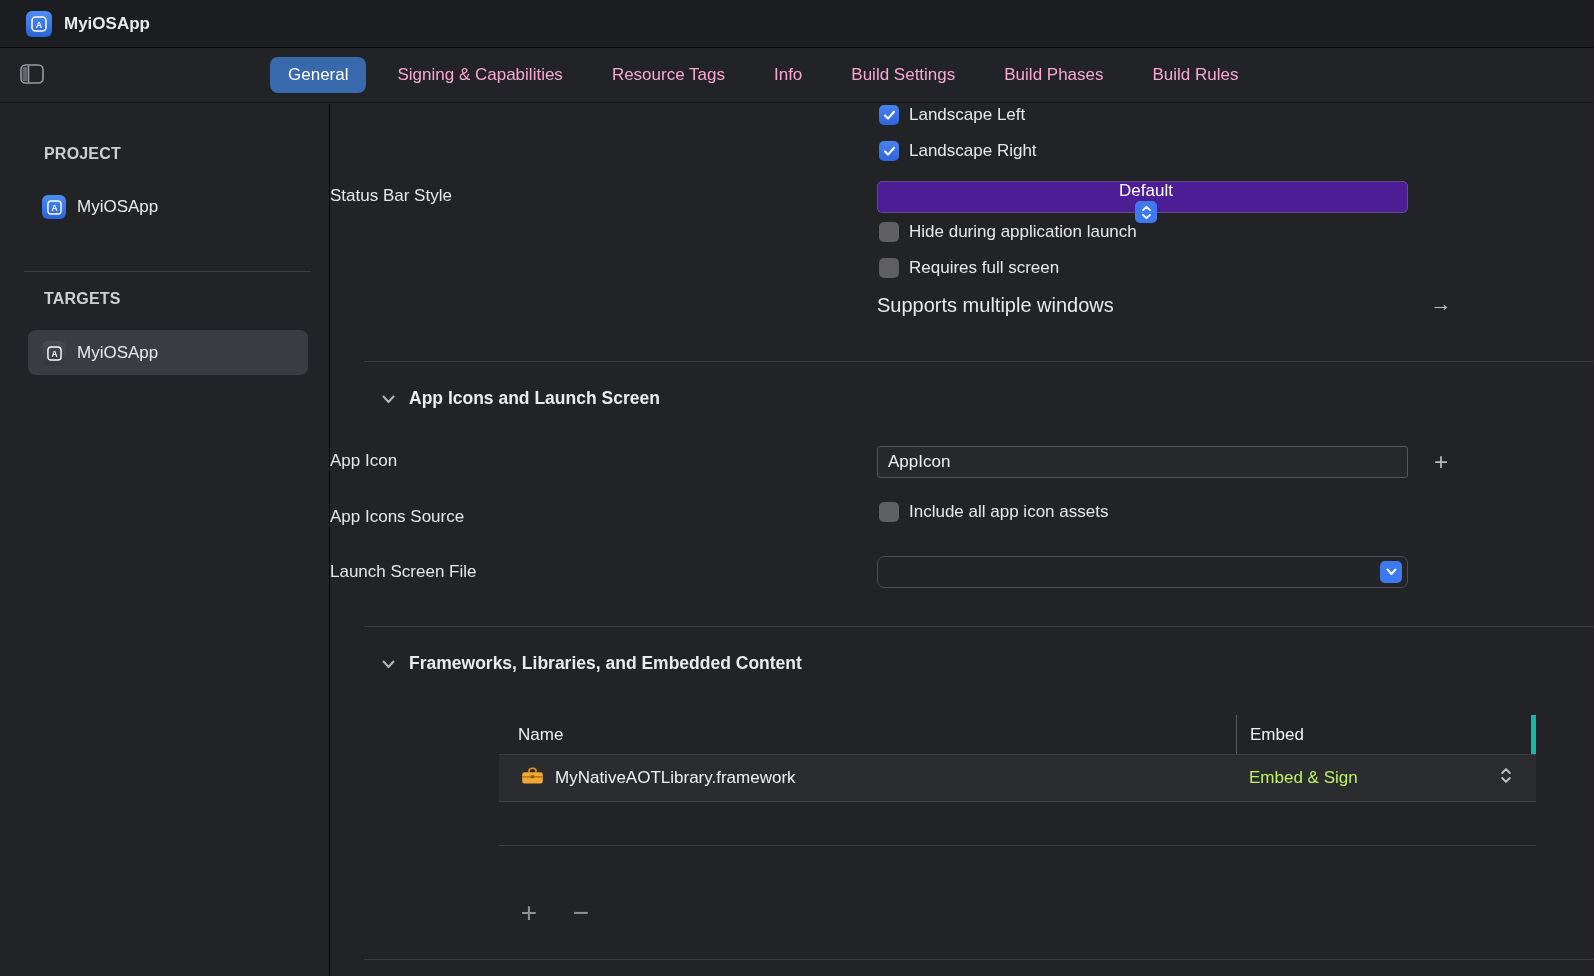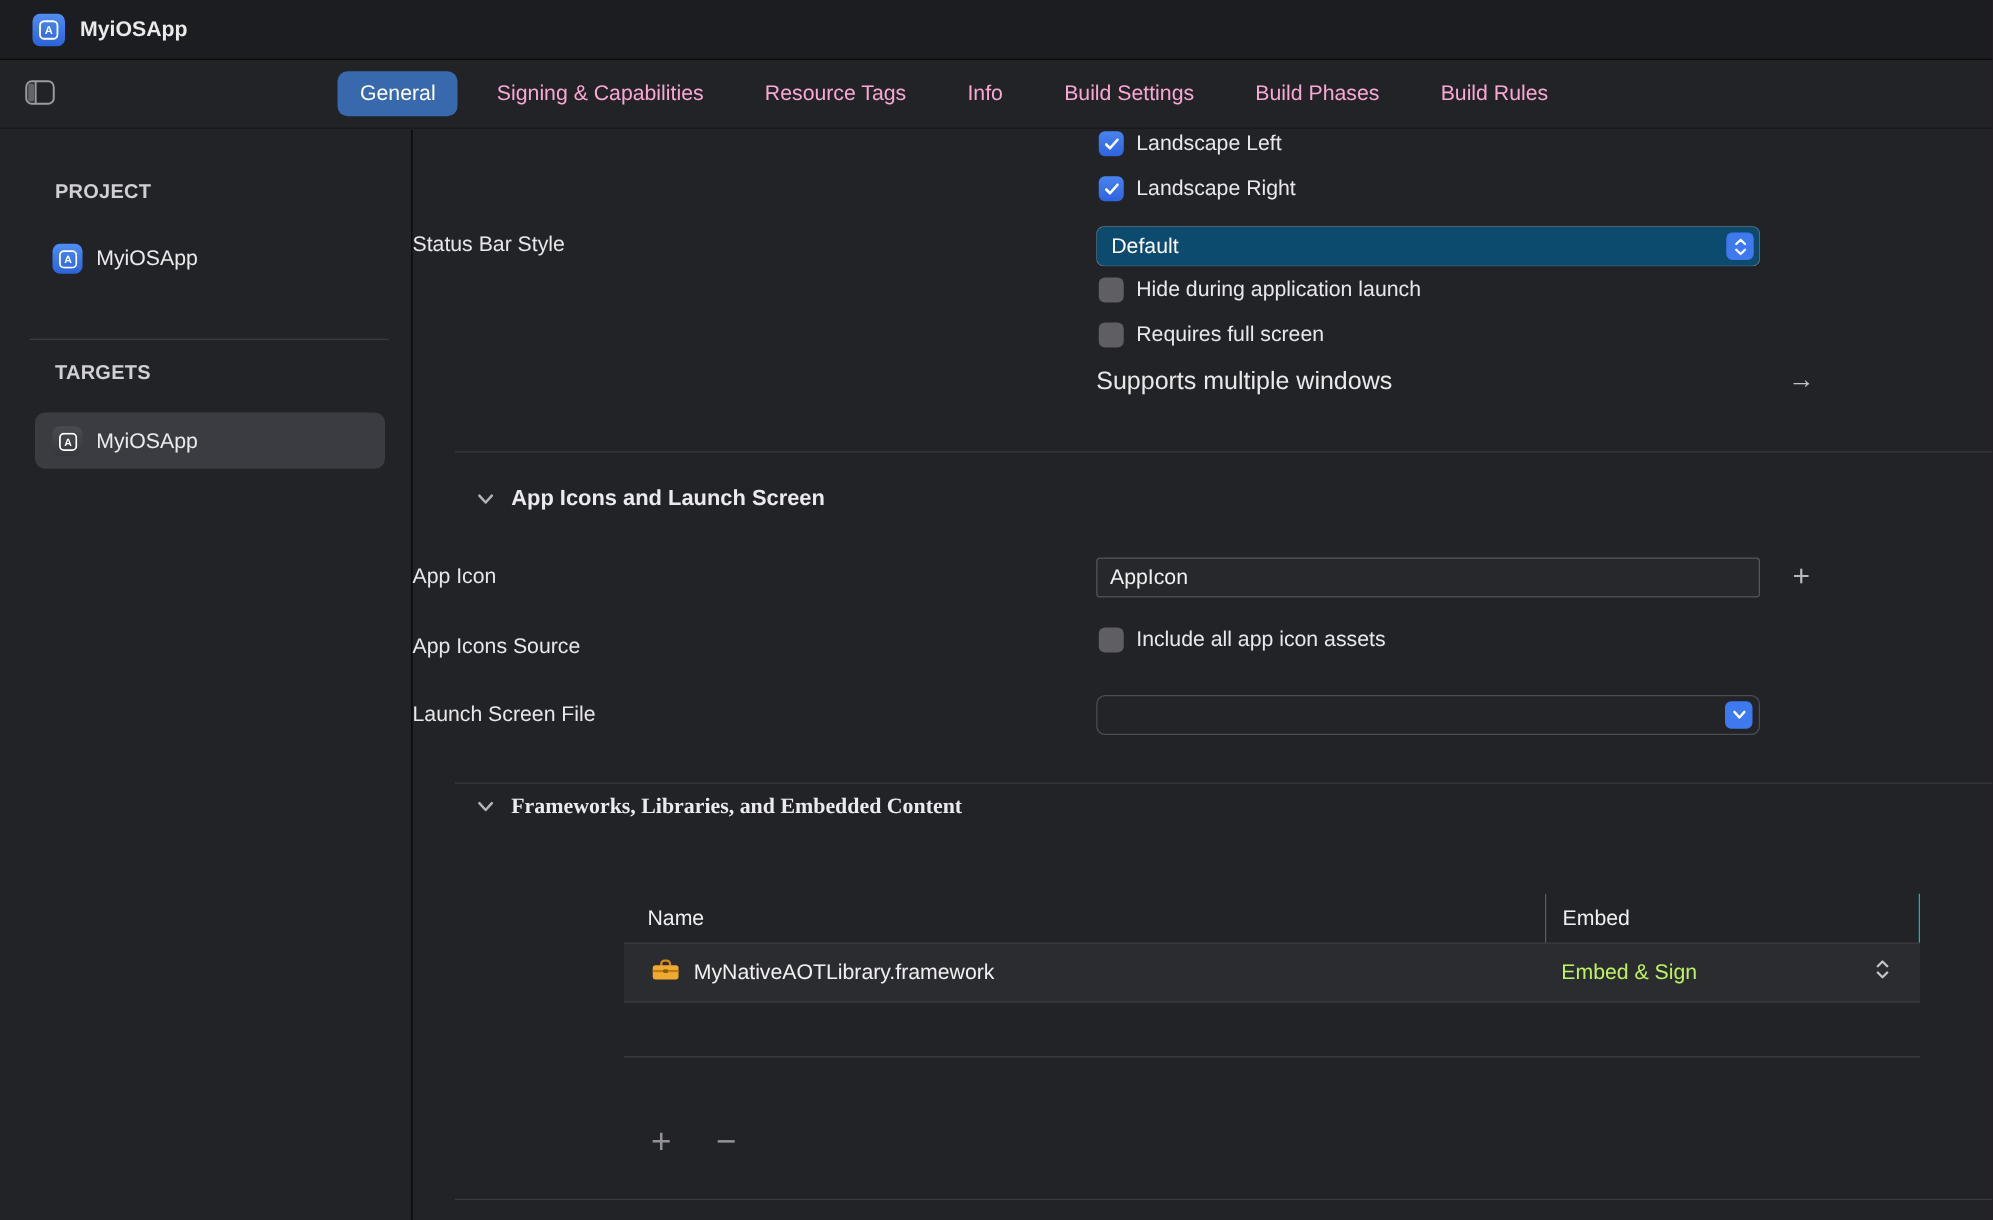--- a/index.html
+++ b/index.html
@@ -68,23 +68,24 @@
   .checkbox.checked { background:linear-gradient(180deg,#4a82ef,#2f64dd); }
   .checkbox.unchecked { background:#5e5e63; }
 
   .form-label {
     position:absolute; left:0; width:531px; 
     font-size:17px; color:#e7e7ea;
   }
 
   .popup {
     position:absolute; left:547px; top:77px; width:531px; height:32px;
-    background:#0c4a6e; border-radius:6px; display:flex; align-items:center;
+    background:#4c1d95; border-radius:6px; display:flex; align-items:center;
     justify-content:space-between; padding:0 5px 0 12px; font-size:17px; color:#ffffff;
     box-shadow:inset 0 0 0 0.5px #7c7c80;
+    flex-direction:column;
   }
   .blue-btn {
     width:22px; height:22px; border-radius:5px; background:#3f79ef;
     display:flex; align-items:center; justify-content:center; flex:0 0 auto;
   }
 
   .text-field {
     position:absolute; left:547px; top:342px; width:531px; height:32px;
     background:#27282c; border:1px solid #55565b; border-radius:3px;
     display:flex; align-items:center; padding:0 10px; font-size:17px; color:#f0f0f3;
@@ -115,21 +116,21 @@
   }
 
   
   .table { position:absolute; left:169px; top:611px; width:1037px; font-size:17px; }
   .thead {
     height:40px; display:flex; align-items:stretch; border-bottom:1px solid #3d3d42;
   }
   .th-name { flex:1; display:flex; align-items:center; padding-left:19px; color:#f0f0f3; }
   .th-embed {
     width:300px; display:flex; align-items:center; padding-left:13px;
-    border-left:1px solid #59595e; border-right:1px solid #14b8a6; color:#f0f0f3;
+    border-left:1px solid #59595e; border-right:5px solid #14b8a6; color:#f0f0f3;
   }
   .trow {
     height:47px; display:flex; align-items:center;
     background:rgba(255,255,255,0.045); border-bottom:1px solid #3d3d42;
   }
   .cell-name { flex:1; display:flex; align-items:center; gap:11px; padding-left:22px; color:#f0f0f3;text-align:right; }
   .cell-embed {
     width:300px; display:flex; align-items:center; justify-content:space-between;
     padding-left:13px; padding-right:24px; color:#bef264;
   }
@@ -276,21 +277,21 @@
       <span style="flex:1; padding-left:7px;"></span>
       <span class="blue-btn">
         <svg width="11" height="8" viewBox="0 0 11 8">
             <path d="M1.5 1.5 5.5 6 9.5 1.5" stroke="#ffffff" stroke-width="1.9" fill="none" stroke-linecap="round" stroke-linejoin="round"></path>
           </svg>
       </span>
     </div>
 
     <div class="hr" style="top:522px;"></div>
 
-    <div class="section" style="top:530px;font-family:Liberation Serif, serif;">
+    <div class="section" style="top:549px;">
       <span>
         <svg width="13" height="9" viewBox="0 0 13 9">
             <path d="M1.5 1.5 6.5 7 11.5 1.5" stroke="#b4b4ba" stroke-width="2" fill="none" stroke-linecap="round" stroke-linejoin="round"></path>
           </svg>
       </span>
       <span>Frameworks, Libraries, and Embedded Content</span>
     </div>
 
     <div class="table">
       <div class="thead">

